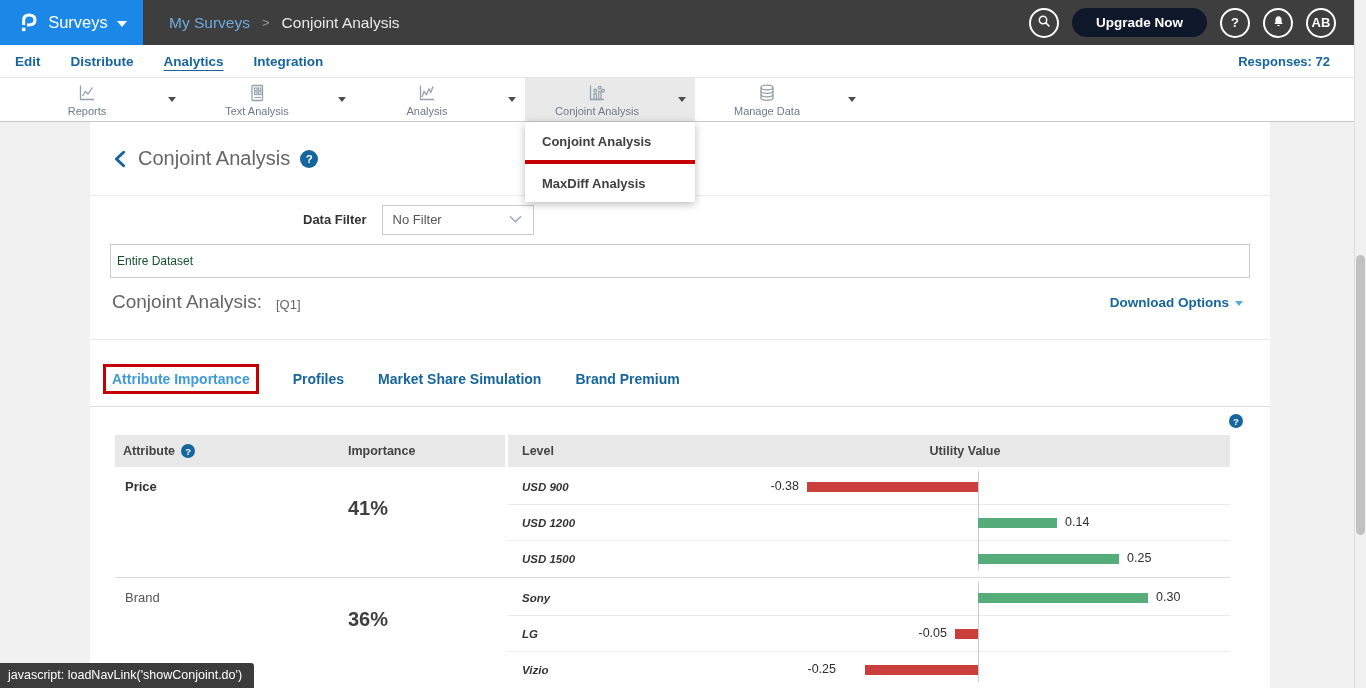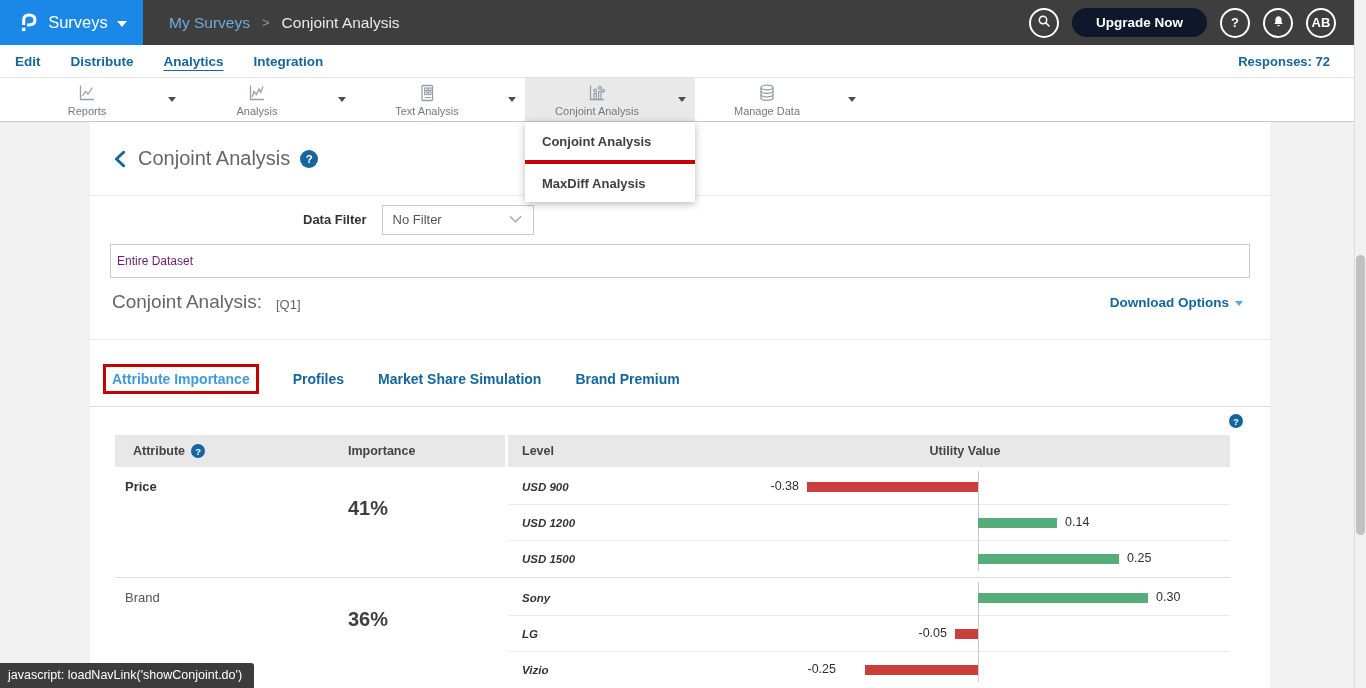--- a/index.html
+++ b/index.html
@@ -48,40 +48,40 @@
   .page-title { font-size:20px; color:#666; }
   .help-badge { width:18px; height:18px; border-radius:50%; background:#15659f; color:#fff; font-size:11.5px; font-weight:bold; display:flex; align-items:center; justify-content:center; cursor:pointer; flex:0 0 auto; }
   .help-badge.small { width:14px; height:14px; font-size:9.5px; }
 
   .filter-row { height:47px; display:flex; align-items:center; }
   .filter-label { margin-left:213px; font-size:13px; font-weight:bold; color:#333; }
   .select-box { margin-left:15px; width:152px; height:30px; border:1px solid #ccc; display:flex; align-items:center; padding:0 10px; font-size:13px; color:#555; cursor:pointer; background:#fff; }
   .select-box .chev { margin-left:auto; }
 
   .dataset-row { margin:1px 20px 0 20px; }
-  .dataset-input { width:100%; height:22px; border:1px solid #ccc; font-family:"Liberation Sans",sans-serif; font-size:12px; color:#701a75; padding:16px 6px; }
+  .dataset-input { width:100%; height:22px; border:1px solid #ccc; font-family:"Liberation Sans",sans-serif; font-size:12px; color:#14532d; padding:16px 6px; }
 
   .section-row { margin-top:13px; display:flex; align-items:center; padding:0 27px 0 22px; }
   .section-title { font-size:19px; color:#666; }
   .section-q { font-size:13px; color:#666; margin-left:14px; margin-top:4px; }
   .download { margin-left:auto; color:#15659f; font-size:13.5px; font-weight:bold; cursor:pointer; display:flex; align-items:center; gap:6px; }
   .caret-blue { width:0; height:0; border-left:4.5px solid transparent; border-right:4.5px solid transparent; border-top:5.5px solid #57a9dc; margin-top:2px; }
 
   .divider { margin-top:26px; border-bottom:1px solid #e9e9e9; }
 
   .tabs-row { padding:24px 0 12px 13px; border-bottom:1px solid #ddd; display:flex; align-items:center; gap:34px; }
   .tab { font-size:14px; font-weight:bold; color:#15659f; cursor:pointer; white-space:nowrap; }
   .tab.active { color:#3f9bd8; }
   .tab.annotated { border:3px solid #c40000; padding:4px 6px; }
 
   .table-help-row { height:28px; display:flex; align-items:center; justify-content:flex-end; padding-right:27px; }
 
   .attr-table { margin-left:25px; width:1115px; }
   .tbl-header { display:flex; background:#e8e8e8; height:32px; align-items:center; font-size:12.5px; font-weight:bold; color:#444; }
-  .th-attr { width:215px; padding-left:18px; display:flex; align-items:center; gap:6px; }
+  .th-attr { width:215px; padding-left:8px; display:flex; align-items:center; gap:6px; }
   .th-imp { width:178px; padding-left:18px; border-right:3px solid #fff; height:100%; display:flex; align-items:center; }
   .th-level { width:192px; padding-left:14px; }
   .th-util { flex:1; text-align:center; }
 
   .tbl-group { display:flex; border-bottom:1px solid #dcdcdc; }
   .cell-attr { width:215px; padding:12px 0 0 10px; font-size:13px; color:#555; }
   .tbl-group:first-child .cell-attr { font-weight:bold; color:#333; }
   .cell-imp { width:178px; padding:30px 0 0 18px; font-size:20px; font-weight:bold; color:#3f3f3f; }
   .cell-levels { width:722px; position:relative; padding-top:2px; }
   .axis-line { position:absolute; left:470px; top:4px; bottom:6px; width:1px; background:#ccc; }
@@ -165,43 +165,43 @@
       <span class="tool-label">Reports</span>
     </div>
     <div class="tool-caret">
         <span class="caret-dark"></span>
       </div>
   </div>
   <div class="tool-group">
     <div class="tool-main">
       <span class="tool-icon">
         <svg width="20" height="20" viewBox="0 0 20 20">
-            <path d="M3.5 2.5 V16.5 H17" fill="none" stroke="#94a0ac" stroke-width="1.3"></path>
-            <polyline points="5,14 7,8.5 9.5,11.5 12,6 13.8,9.5 16,3.5" fill="none" stroke="#94a0ac" stroke-width="1.3"></polyline>
-          </svg>
-      </span>
-      <span class="tool-label">Analysis</span>
-    </div>
-    <div class="tool-caret">
-        <span class="caret-dark"></span>
-      </div>
-  </div>
-  <div class="tool-group">
-    <div class="tool-main">
-      <span class="tool-icon">
-        <svg width="20" height="20" viewBox="0 0 20 20">
             <rect x="5" y="2.5" width="10.5" height="15" rx="1" fill="none" stroke="#94a0ac" stroke-width="1.3"></rect>
             <rect x="7.5" y="5" width="2.6" height="2.6" fill="none" stroke="#94a0ac" stroke-width="1.1"></rect>
             <rect x="11.3" y="5" width="2.6" height="2.6" fill="none" stroke="#94a0ac" stroke-width="1.1"></rect>
             <rect x="7.5" y="9" width="2.6" height="2.6" fill="none" stroke="#94a0ac" stroke-width="1.1"></rect>
             <rect x="11.3" y="9" width="2.6" height="2.6" fill="none" stroke="#94a0ac" stroke-width="1.1"></rect>
             <line x1="7.5" y1="14.5" x2="13.9" y2="14.5" stroke="#94a0ac" stroke-width="1.1"></line>
           </svg>
       </span>
       <span class="tool-label">Text Analysis</span>
+    </div>
+    <div class="tool-caret">
+        <span class="caret-dark"></span>
+      </div>
+  </div>
+  <div class="tool-group">
+    <div class="tool-main">
+      <span class="tool-icon">
+        <svg width="20" height="20" viewBox="0 0 20 20">
+            <path d="M3.5 2.5 V16.5 H17" fill="none" stroke="#94a0ac" stroke-width="1.3"></path>
+            <polyline points="5,14 7,8.5 9.5,11.5 12,6 13.8,9.5 16,3.5" fill="none" stroke="#94a0ac" stroke-width="1.3"></polyline>
+          </svg>
+      </span>
+      <span class="tool-label">Analysis</span>
     </div>
     <div class="tool-caret">
         <span class="caret-dark"></span>
       </div>
   </div>
   <div class="tool-group active">
     <div class="tool-main">
       <span class="tool-icon">
         <svg width="20" height="20" viewBox="0 0 20 20">
             <path d="M3.5 2.5 V16.5 H17" fill="none" stroke="#94a0ac" stroke-width="1.3"></path>

